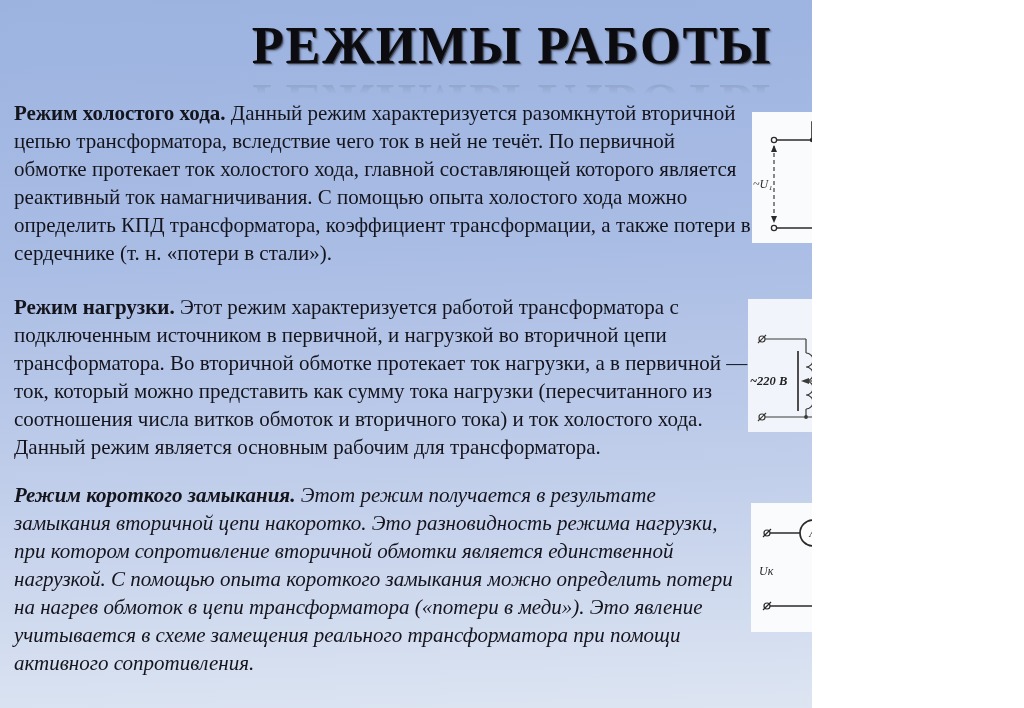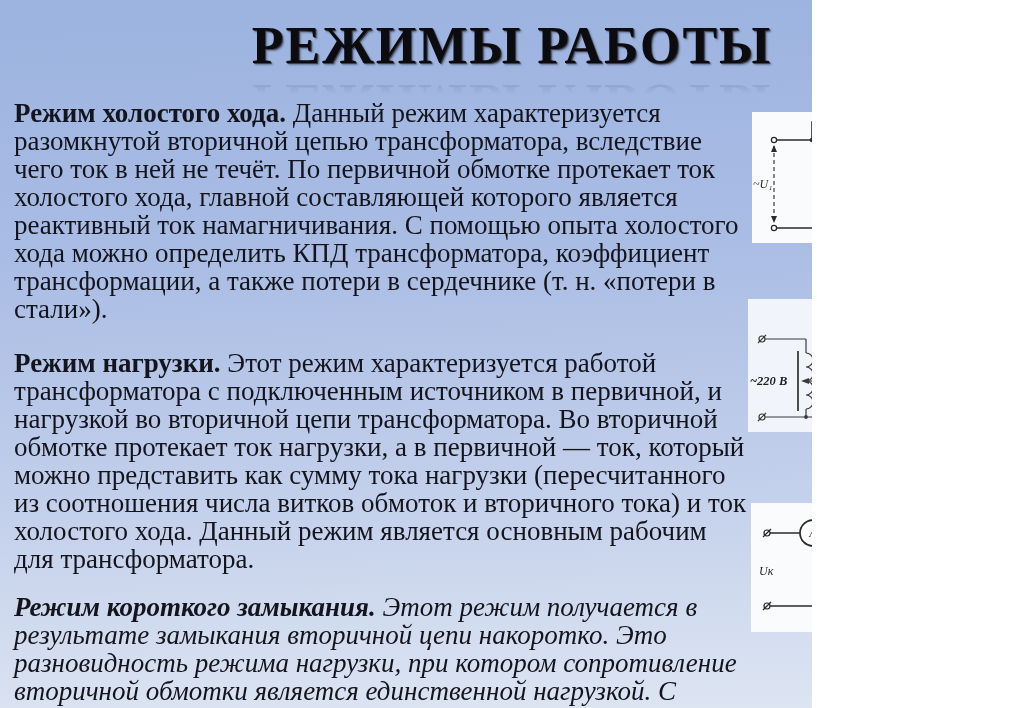--- a/index.html
+++ b/index.html
@@ -19,21 +19,21 @@
     height:26px;overflow:hidden;opacity:.25;margin-top:-4px;
     -webkit-mask-image:linear-gradient(to bottom,rgba(0,0,0,.95),rgba(0,0,0,0) 85%);
             mask-image:linear-gradient(to bottom,rgba(0,0,0,.95),rgba(0,0,0,0) 85%);
   }
   .title-refl .title-mirror{
     font-size:52px;font-weight:bold;letter-spacing:2px;color:#0b0b10;line-height:60px;
     transform:scaleY(-1);filter:blur(.4px);
   }
   
   .text-col{position:absolute;left:14px;top:99px;width:737px;color:#14141d;}
-  .text-col p{margin:0;font-size:27px;line-height:28px;text-align:left;}
+  .text-col p{margin:0;font-size:21px;line-height:28px;text-align:left;}
   .text-col p + p{margin-top:0;}
   .text-col .gap-a{margin-top:26px;}
   .text-col .gap-b{margin-top:20px;font-style:italic;}
   .text-col b{font-weight:bold;}
   
   .card{position:absolute;background:#fafbfd;}
   .card svg{display:block;width:100%;height:100%;}
   #card1{left:752px;top:112px;width:260px;height:131px;}
   #card2{left:748px;top:299px;width:266px;height:133px;background:#f1f4fa;}
   #card3{left:751px;top:503px;width:266px;height:129px;}

